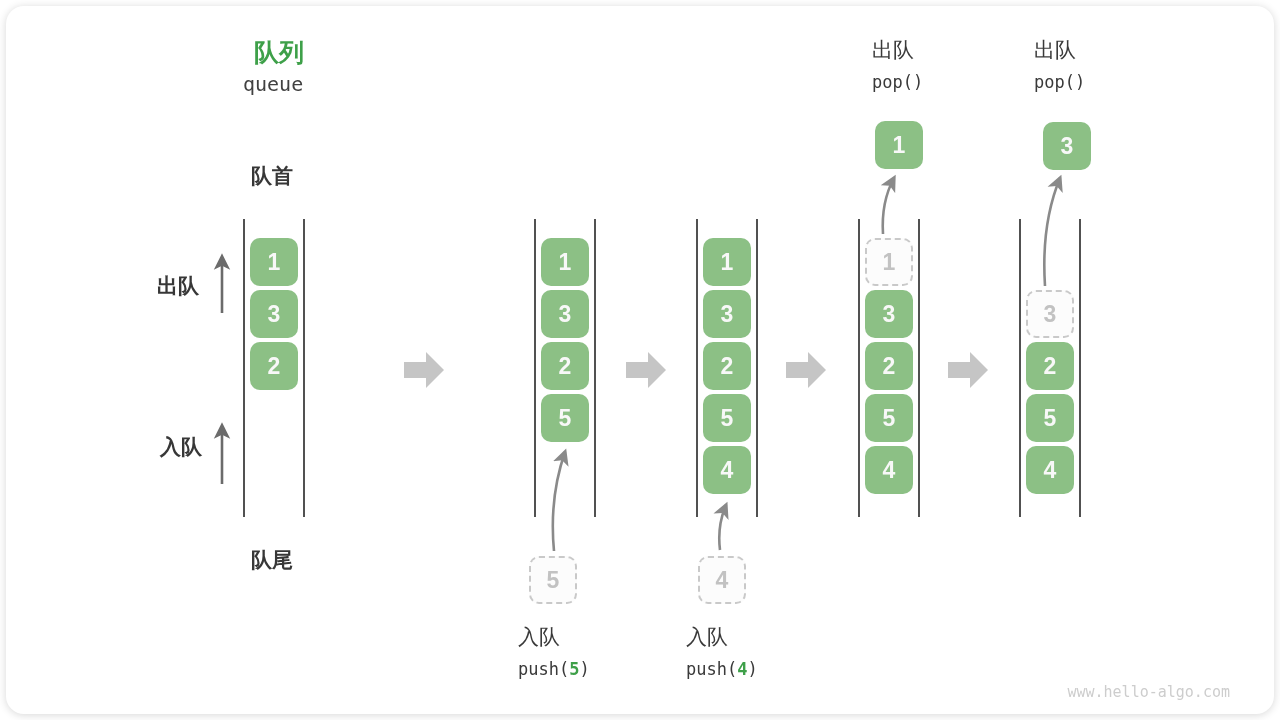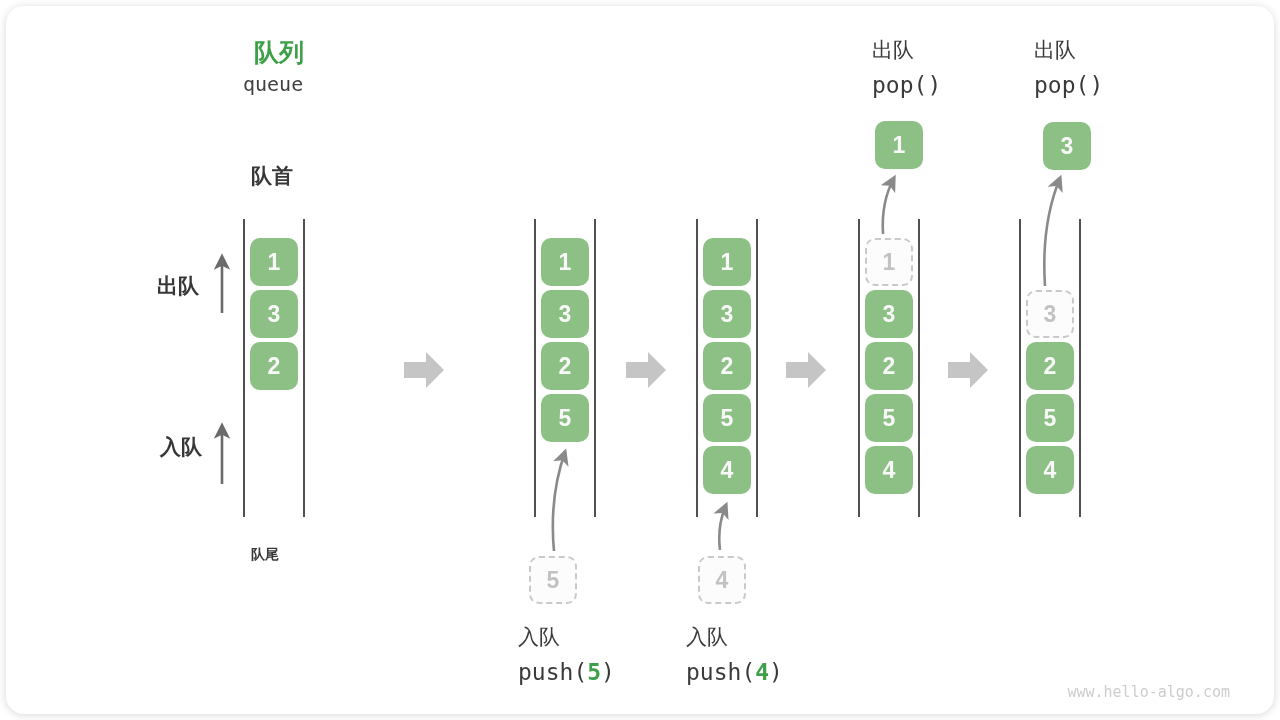--- a/index.html
+++ b/index.html
@@ -9,21 +9,21 @@
   .card {
     position:absolute; inset:6px; background:#ffffff; border-radius:18px;
     box-shadow:0 1px 8px rgba(0,0,0,0.16);
   }
   .abs { position:absolute; }
 
   
   .title-zh { left:237px; top:30px; font-size:25px; font-weight:bold; color:var(--title-green,#3ea049);margin-left:11px; }
   .title-en { left:237px; top:66px; font-size:20px; color:#414141; font-family:"DejaVu Sans Mono","Liberation Mono",monospace; }
   .front-label { left:245px; top:156px; font-size:21px; font-weight:bold; color:#373737; }
-  .rear-label  { left:245px; top:540px; font-size:14px; font-weight:bold; color:#373737; }
+  .rear-label  { left:245px; top:540px; font-size:21px; font-weight:bold; color:#373737; }
   .side-label  { font-size:21px; font-weight:bold; color:#373737; }
   .side-dequeue { left:151px; top:266px; }
   .side-enqueue { left:154px; top:427px; }
 
   
   .col  { position:absolute; top:213px; width:62px; height:298px; }
   .rail { position:absolute; top:0; bottom:0; width:2px; background:var(--rail,#515151); }
   .rail.l { left:0; } .rail.r { right:0; }
   .cells { position:absolute; left:7px; top:19px; width:48px; height:260px; }
   .cell {
@@ -44,21 +44,21 @@
     display:flex; align-items:center; justify-content:center; font-size:23px; font-weight:600;
   }
   .popped-box {
     width:48px; height:48px; border-radius:10px; background:var(--green-box,#8cc085);
     color:#f8f8f8; display:flex; align-items:center; justify-content:center;
     font-size:23px; font-weight:bold;
   }
 
   
   .op .zh   { font-size:21px; font-weight:500; color:#3a3a3a; line-height:28px; margin-bottom:8px; }
-  .op .code { font-size:23px; color:#3a3a3a; font-family:"DejaVu Sans Mono","Liberation Mono",monospace; }
+  .op .code { font-size:17px; color:#3a3a3a; font-family:"DejaVu Sans Mono","Liberation Mono",monospace; }
   .green-num { color:var(--title-green,#3ea049); font-weight:bold; }
 
   .watermark {
     right:44px; top:677px; font-size:15px; color:var(--watermark,#cdcdcd);
     font-family:"DejaVu Sans Mono","Liberation Mono",monospace;
   }
 
   svg.overlay { position:absolute; left:0; top:0; pointer-events:none; }
 </style>
 </head>

